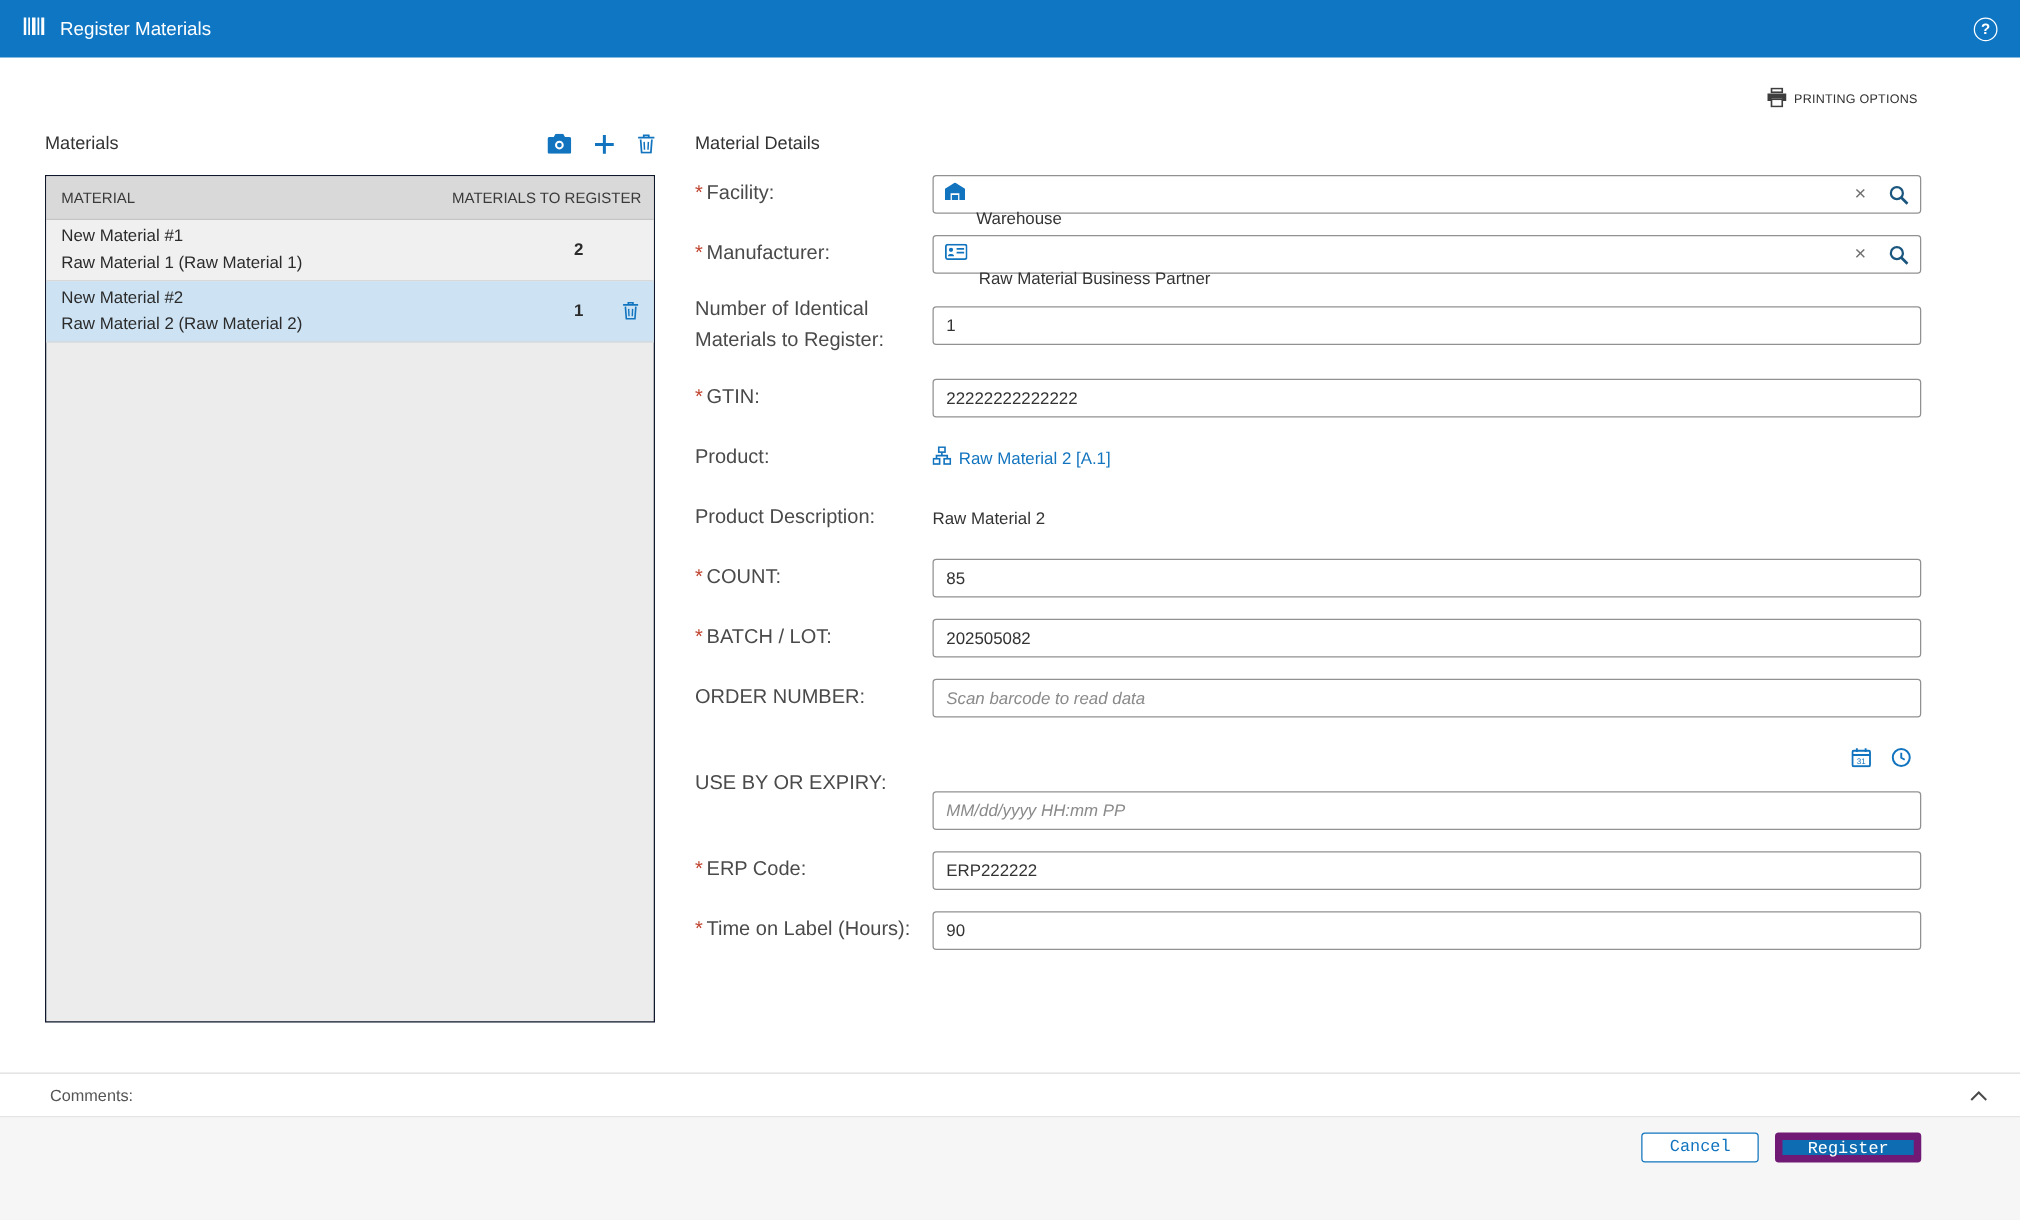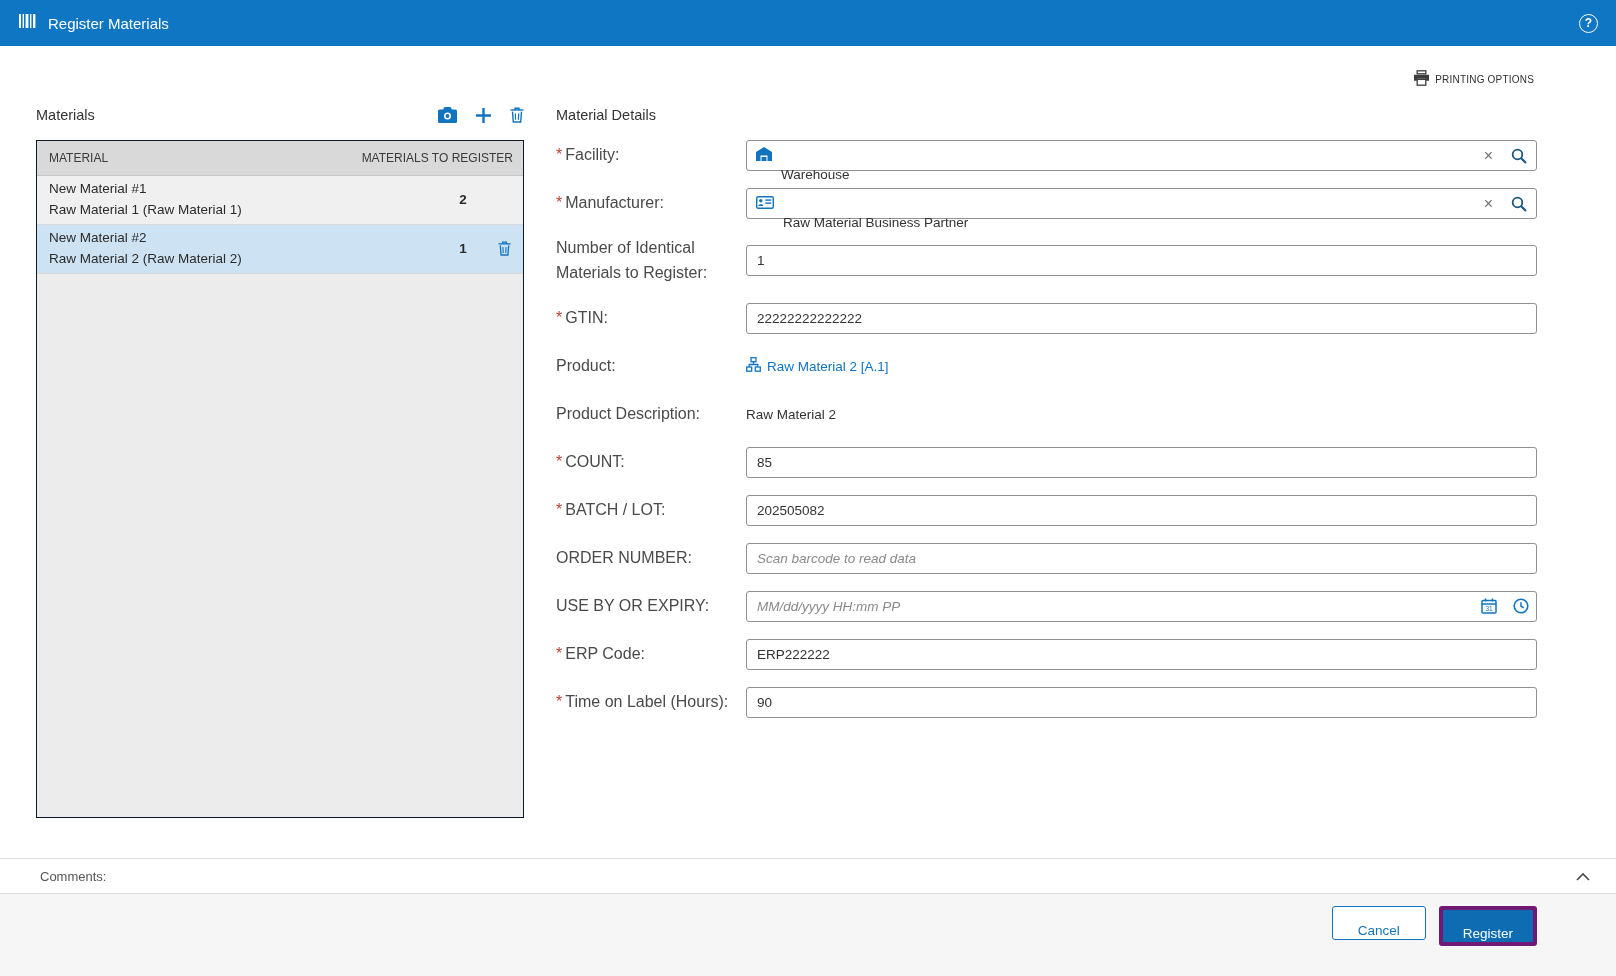--- a/index.html
+++ b/index.html
@@ -65,24 +65,24 @@
   
   .comments-bar { position:absolute; top:858px; left:0; right:0; height:36px; background:#fff;
                   border-top:1px solid #ddd; border-bottom:1px solid #ddd;
                   display:flex; align-items:center; padding:0 26px 0 40px; }
   .comments-label { font-size:13px; color:#555; }
   .collapse-btn { margin-left:auto; cursor:pointer; display:flex; align-items:center; }
 
   .footer { position:absolute; top:894px; left:0; right:0; bottom:0; background:#f6f6f6;
             display:flex; align-items:flex-start; justify-content:flex-end;
             padding:12px 79px 0 0; gap:13px; }
-  .btn { height:24px; min-width:94px; border-radius:3px; font-size:13.5px; font-family:Liberation Sans, sans-serif;
-         cursor:pointer; padding:16px 20px; }
+  .btn { height:24px; min-width:94px; border-radius:3px; font-size:13.5px; font-family:Liberation Mono, monospace;
+         cursor:pointer; padding:0 20px; }
   .btn-cancel { background:#fff; color:#1274bf; border:1px solid #1274bf; }
-  .btn-register { background:#0d6cb2; color:#fff; border:4px solid #701a75; }
+  .btn-register { background:#0d6cb2; color:#fff; border:6px solid #701a75; }
 </style>
 </head>
 <body>
 
 <div class="app">
 
   <div class="top-bar">
     <span>
       <svg width="20" height="16" viewBox="0 0 20 16">
           <g fill="#fff">
@@ -261,21 +261,21 @@
 
 
     <div class="form-row">
       <label class="form-label">ORDER NUMBER:</label>
       <input class="form-input" placeholder="Scan barcode to read data" style="">
     </div>
 
     <div class="form-row">
       <label class="form-label">USE BY OR EXPIRY:</label>
       <div class="input-wrap">
-        <input class="form-input" style="" placeholder="MM/dd/yyyy HH:mm PP">
+        <input class="form-input" style=" margin-top: 42px;" placeholder="MM/dd/yyyy HH:mm PP">
         <span class="in-icon" style="right:40px;">
           <svg width="16" height="16" viewBox="0 0 16 16">
             <rect x="1" y="2.6" width="14" height="12.4" rx="1" fill="none" stroke="#1274bf" stroke-width="1.5"></rect>
             <line x1="1" y1="6" x2="15" y2="6" stroke="#1274bf" stroke-width="1.5"></line>
             <line x1="4.5" y1="0.5" x2="4.5" y2="3.5" stroke="#1274bf" stroke-width="1.5"></line>
             <line x1="11.5" y1="0.5" x2="11.5" y2="3.5" stroke="#1274bf" stroke-width="1.5"></line>
             <text x="8" y="13" font-size="6.5" fill="#1274bf" text-anchor="middle" font-family="sans-serif">31</text>
           </svg>
         </span>
         <span class="in-icon" style="right:8px;">

